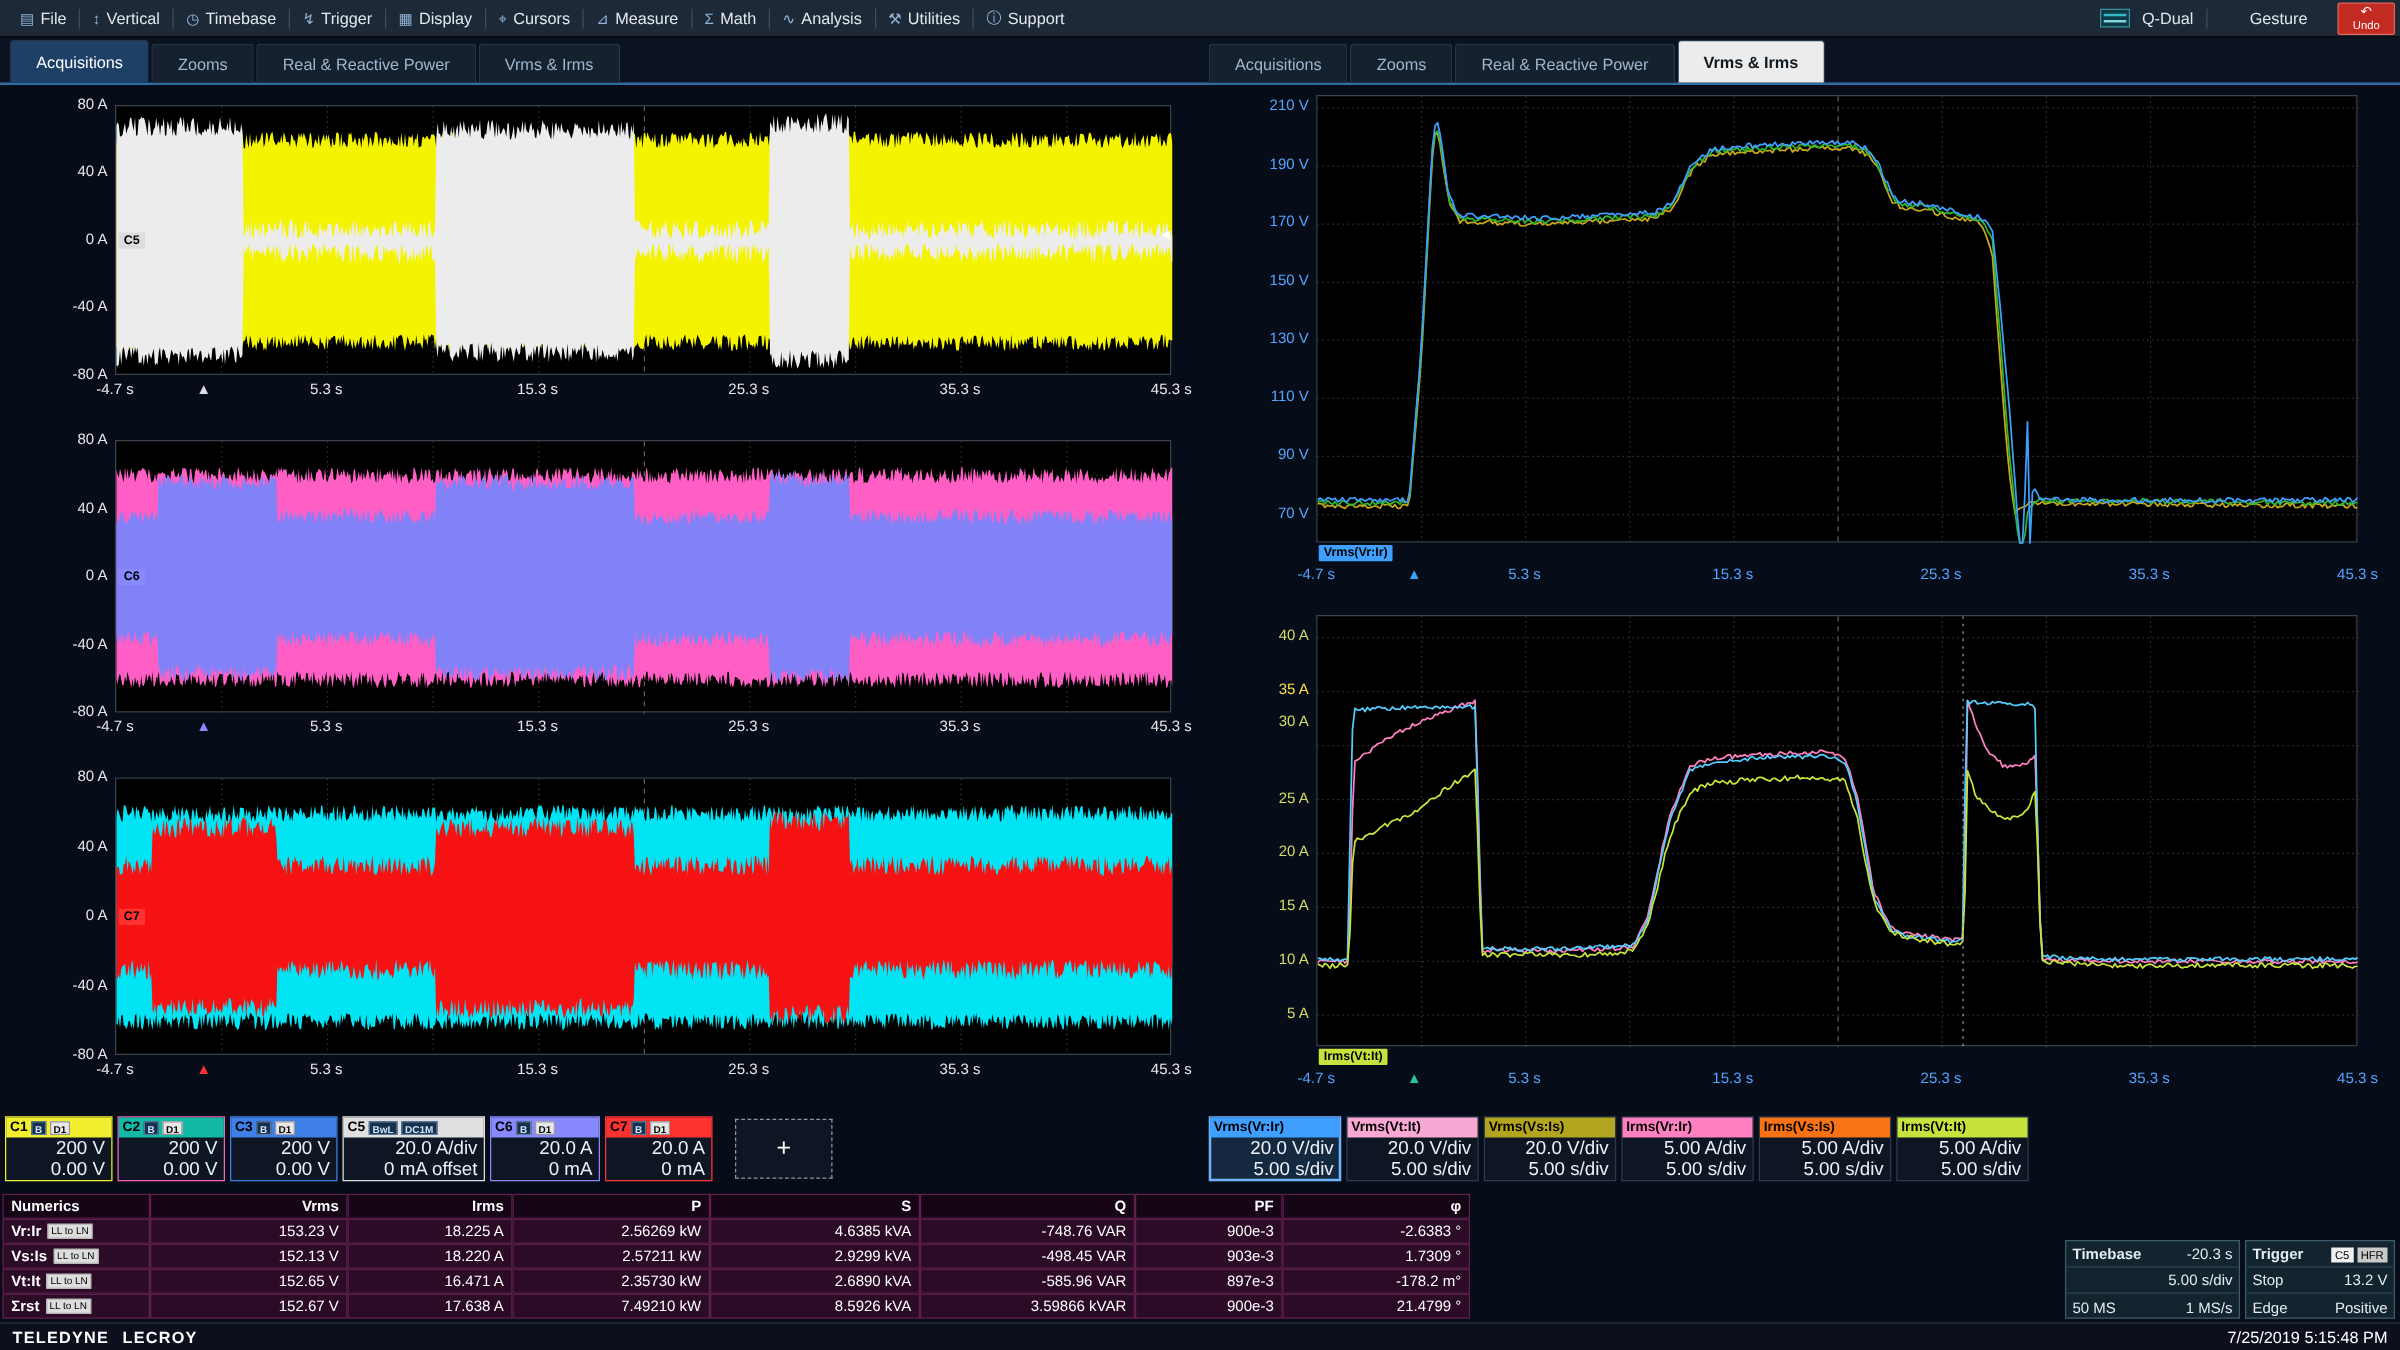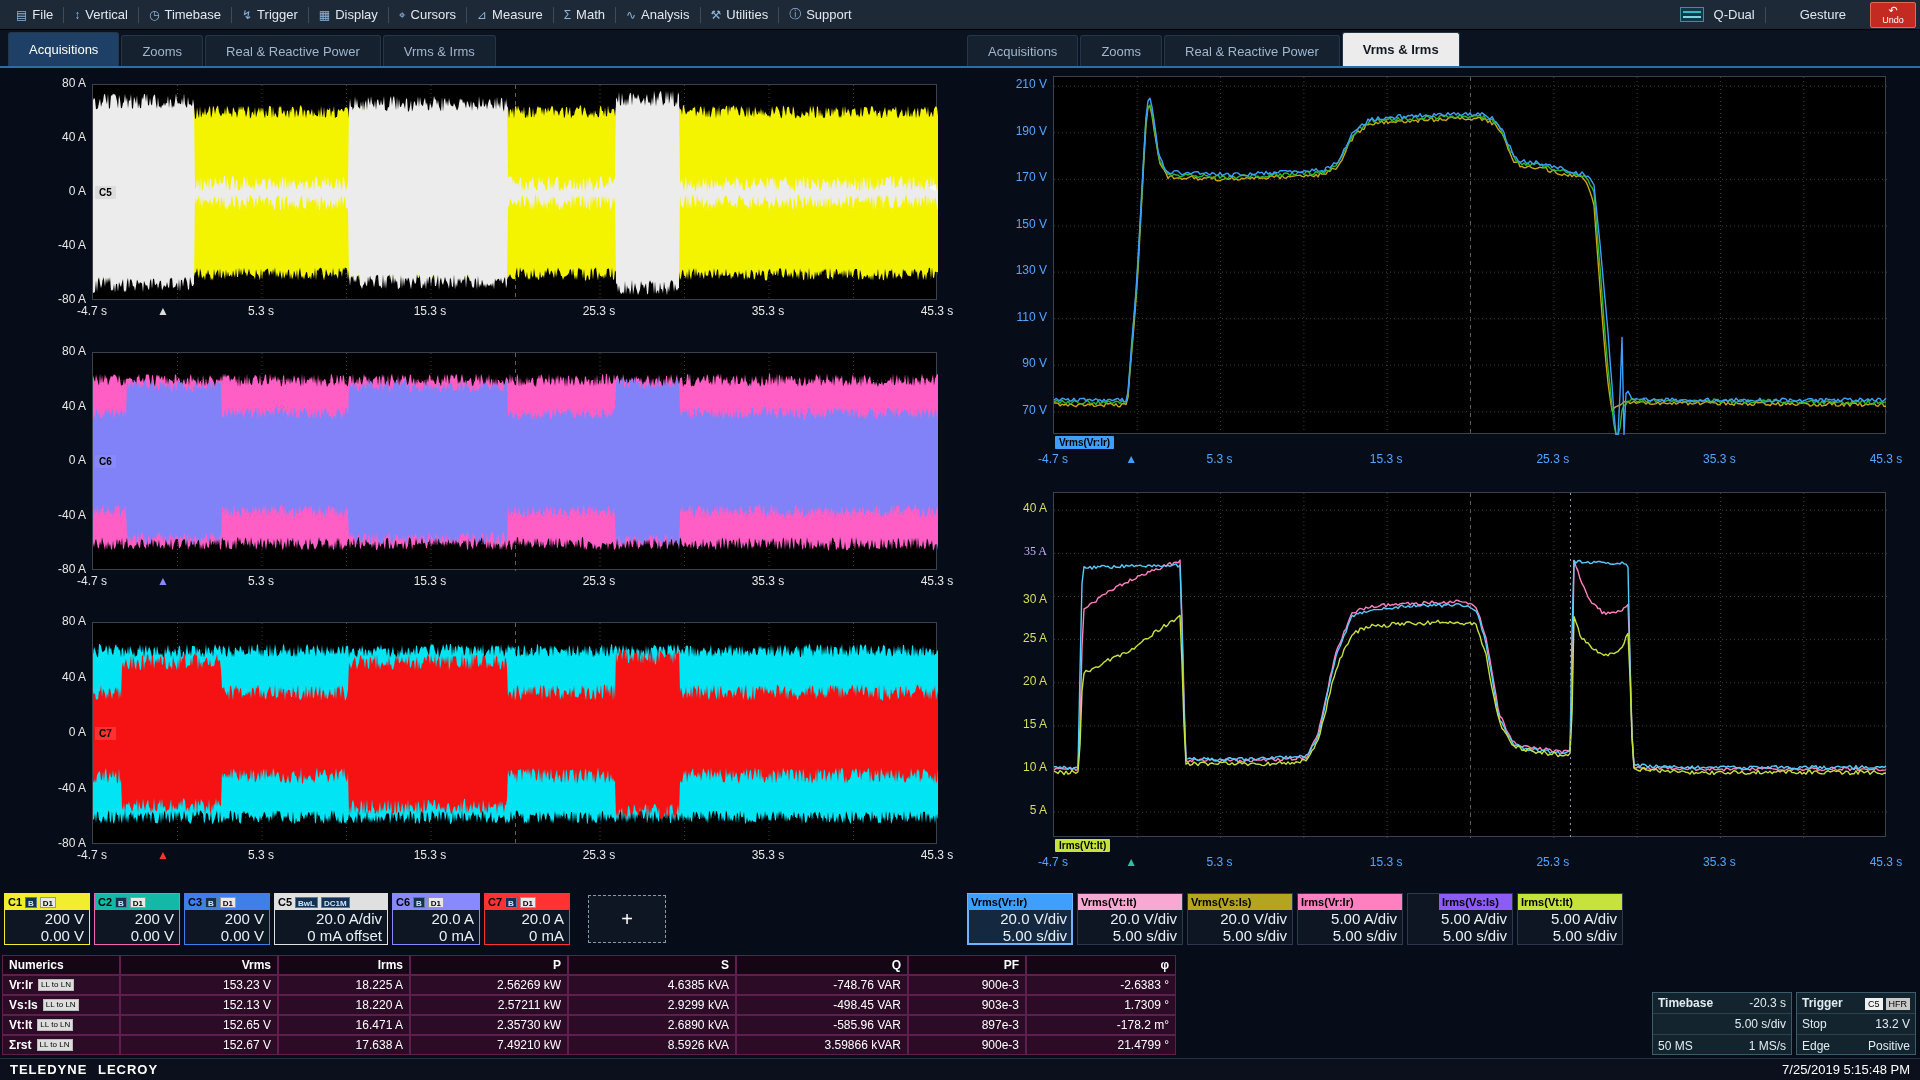--- a/index.html
+++ b/index.html
@@ -319,22 +319,22 @@
       <span style="left: 0px; color: rgb(85, 165, 255);">-4.7 s</span>
       <span style="left: 166.6px; color: rgb(85, 165, 255);">5.3 s</span>
       <span style="left: 333.2px; color: rgb(85, 165, 255);">15.3 s</span>
       <span style="left: 499.8px; color: rgb(85, 165, 255);">25.3 s</span>
       <span style="left: 666.4px; color: rgb(85, 165, 255);">35.3 s</span>
       <span style="left: 833px; color: rgb(85, 165, 255);">45.3 s</span>
       <span class="trig-marker" style="left: 78.302px; color: rgb(63, 159, 255);">▲</span>
     </div>
     <div class="ylabels" style="left: 991px; top: 492px; width: 56px; height: 345px;">
       <span style="top: 9.25px; color: rgb(214, 222, 98);">40 A</span>
-      <span style="top: 52.375px; color: #c4b5fd; font-family: Liberation Serif, serif;">35 A</span>
-      <span style="top: 100px; color: rgb(214, 222, 98);">30 A</span>
+      <span style="top: 52.375px; color: #fde047;">35 A</span>
+      <span style="top: 78px; color: rgb(214, 222, 98);">30 A</span>
       <span style="top: 138.625px; color: rgb(214, 222, 98);">25 A</span>
       <span style="top: 181.75px; color: rgb(214, 222, 98);">20 A</span>
       <span style="top: 224.875px; color: rgb(214, 222, 98);">15 A</span>
       <span style="top: 268px; color: rgb(214, 222, 98);">10 A</span>
       <span style="top: 311.125px; color: rgb(214, 222, 98);">5 A</span>
     </div>
     <div class="plot-grid" style="left: 1053px; top: 492px; width: 833px; height: 345px;">
       <svg width="833" height="345">
         <line x1="83.3" y1="0" x2="83.3" y2="345" stroke="#3f3f3f" stroke-dasharray="1,3"></line>
         <line x1="166.6" y1="0" x2="166.6" y2="345" stroke="#3f3f3f" stroke-dasharray="1,3"></line>
@@ -451,21 +451,21 @@
       <div class="box-line">5.00 s/div</div>
     </div>
     <div class="trace-box" style="left: 1297px; width: 106px;">
       <div class="box-head" style="background: rgb(255, 128, 192); color: rgb(0, 0, 0);">
         <span>Irms(Vr:Ir)</span>
       </div>
       <div class="box-line">5.00 A/div</div>
       <div class="box-line">5.00 s/div</div>
     </div>
     <div class="trace-box" style="left: 1407px; width: 106px;">
-      <div class="box-head" style="background: #8b5cf6; color: rgb(0, 0, 0); margin-left: 31px;">
+      <div class="box-head" style="background: #f97316; color: rgb(0, 0, 0);">
         <span>Irms(Vs:Is)</span>
       </div>
       <div class="box-line">5.00 A/div</div>
       <div class="box-line">5.00 s/div</div>
     </div>
     <div class="trace-box" style="left: 1517px; width: 106px;">
       <div class="box-head" style="background: rgb(198, 226, 60); color: rgb(0, 0, 0);">
         <span>Irms(Vt:It)</span>
       </div>
       <div class="box-line">5.00 A/div</div>

